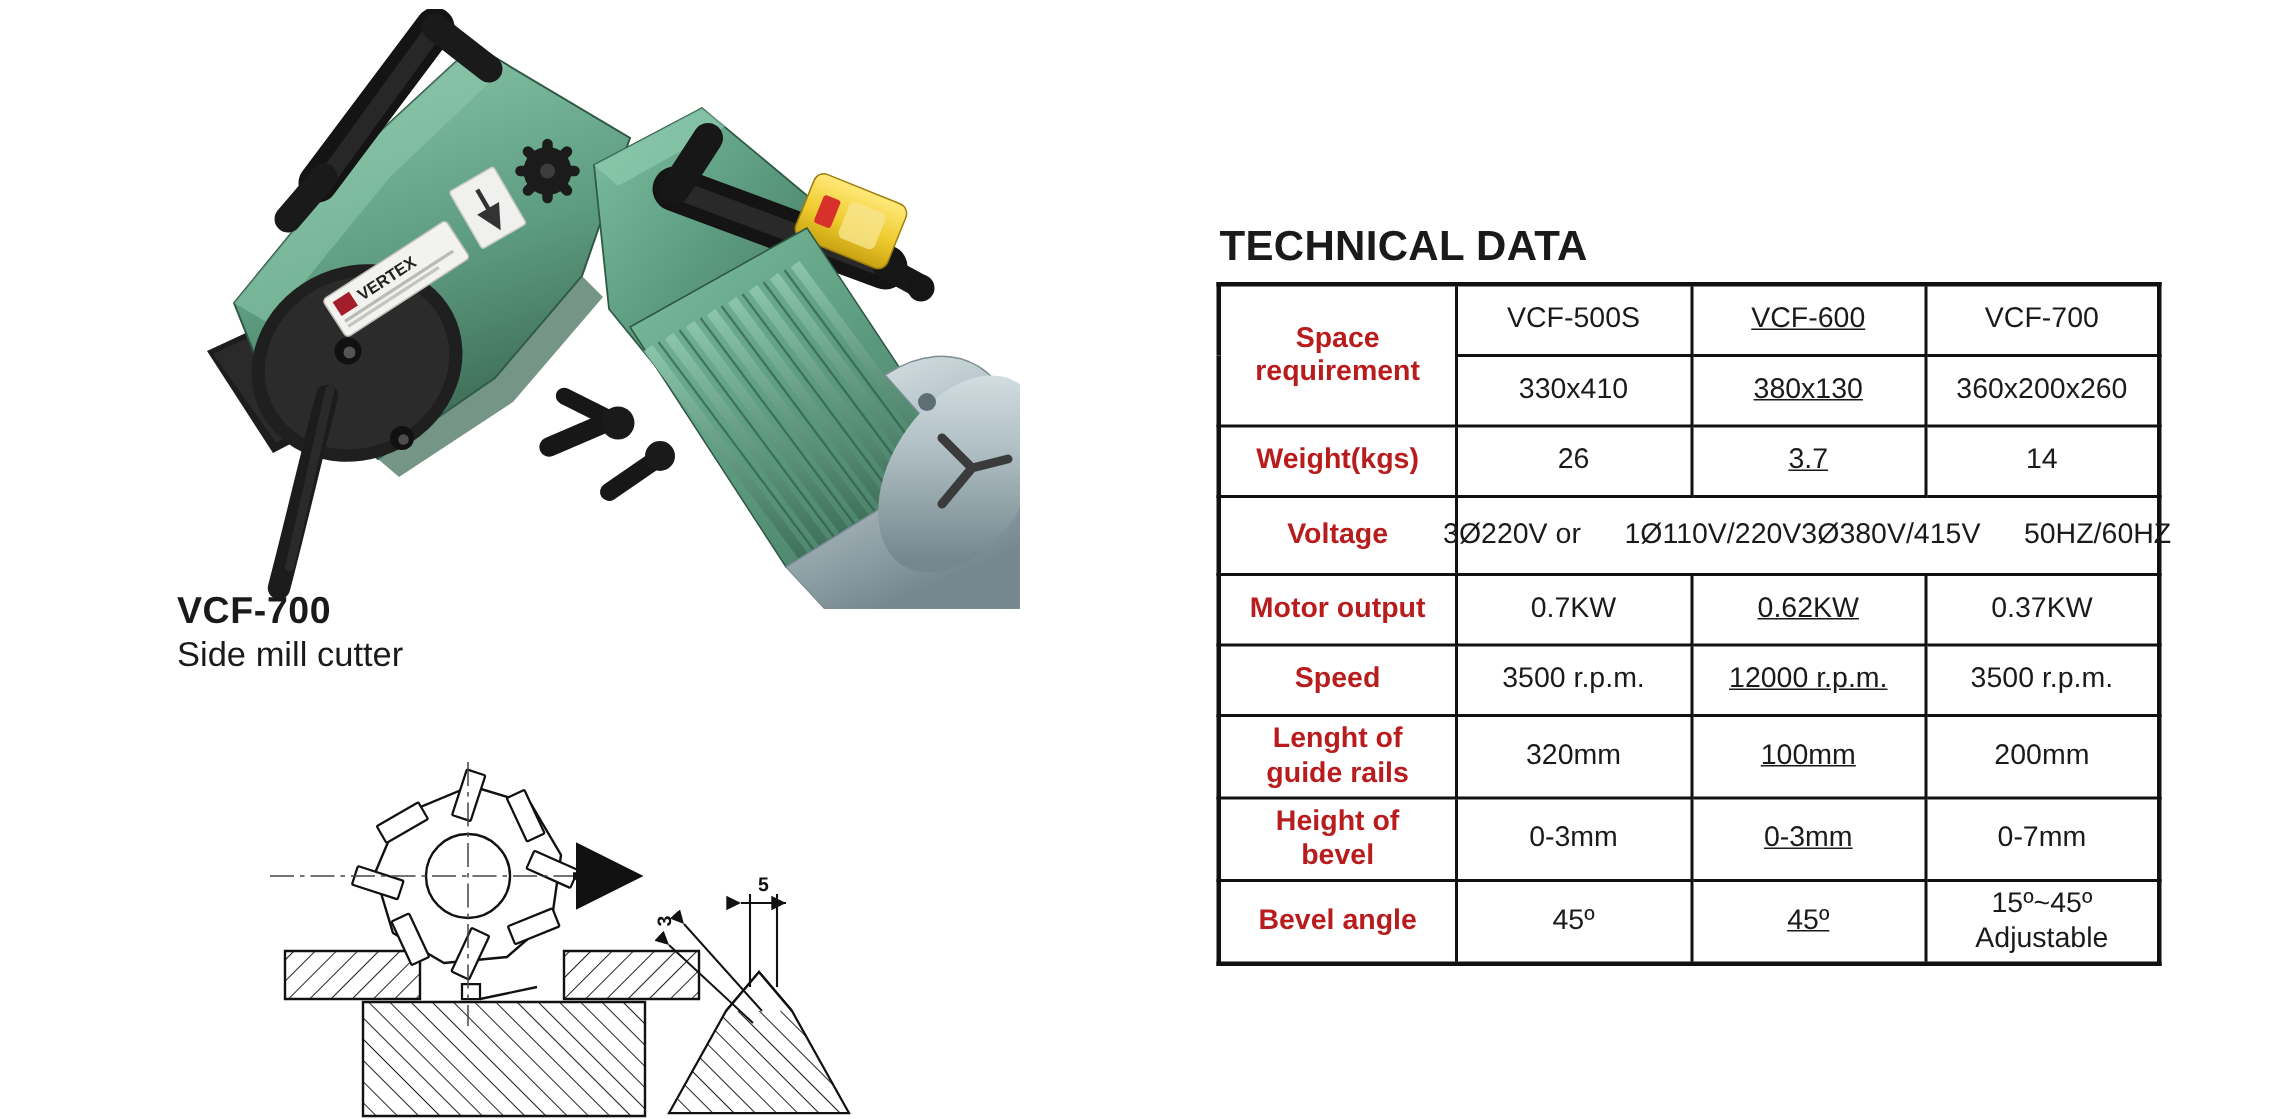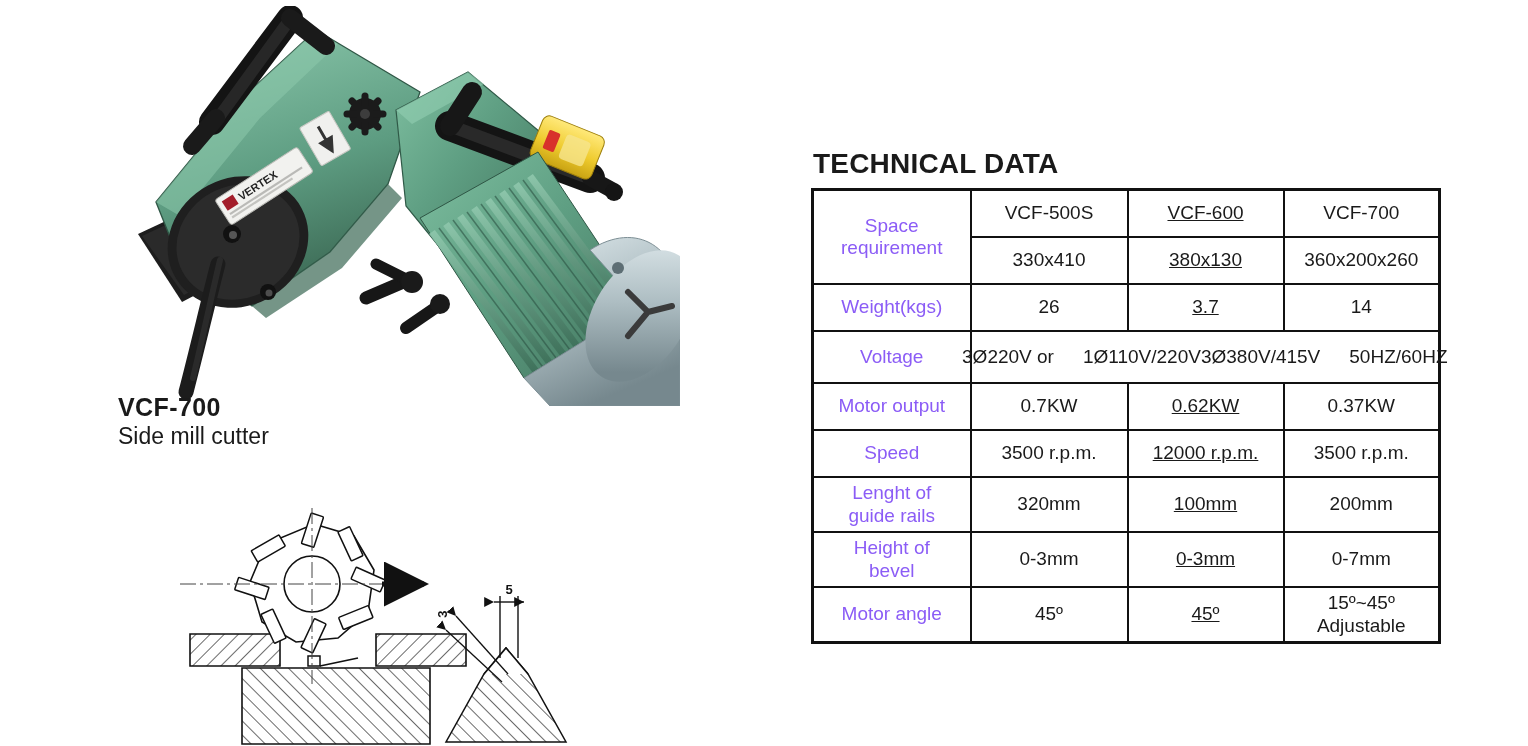--- a/index.html
+++ b/index.html
@@ -24,21 +24,21 @@
   table.spec{border-collapse:collapse;table-layout:fixed;width:627px;
              border:3px solid #111;}
   table.spec col.c-label{width:158px;}
   table.spec col.c-a{width:157px;}
   table.spec col.c-b{width:156px;}
   table.spec col.c-c{width:156px;}
 
   table.spec td{border:2px solid #111;padding:0;vertical-align:middle;
                 text-align:center;font-size:19px;line-height:1.18;
                 background:#ffffff;}
-  td.rowlabel{background:#6387bd;color:#8b5cf6;font-weight:normal;font-size:19px;
+  td.rowlabel{background:#6387bd;color:#b91c1c;font-weight:bold;font-size:19px;
               text-align:left;padding:2px 0 2px 8px;line-height:1.13;}
   td.tint{background:#ddf0fa;text-decoration:underline;}
   td.vcell{height:45px;}
   td.vcell2{height:53px;}
 
   
   td.voltage-merged{padding:0;height:50px;}
   .volt-flow{display:flex;align-items:center;justify-content:center;
              gap:29px;font-size:19px;white-space:nowrap;}
   .volt-stack{display:flex;flex-direction:row;line-height:1.06;text-align:center;}
@@ -367,21 +367,21 @@
         <td class="rowlabel">
           <div>Height of</div>
           <div>bevel</div>
         </td>
         <td class="vcell2">0-3mm</td>
         <td class="vcell2 tint">0-3mm</td>
         <td class="vcell2">0-7mm</td>
       </tr>
 
       <tr>
-        <td class="rowlabel">Motor angle</td>
+        <td class="rowlabel">Bevel angle</td>
         <td class="vcell2">45º</td>
         <td class="vcell2 tint">45º</td>
         <td class="vcell2 two-line">
           <div>15º~45º</div>
           <div>Adjustable</div>
         </td>
       </tr>
 
     </tbody>
   </table>

